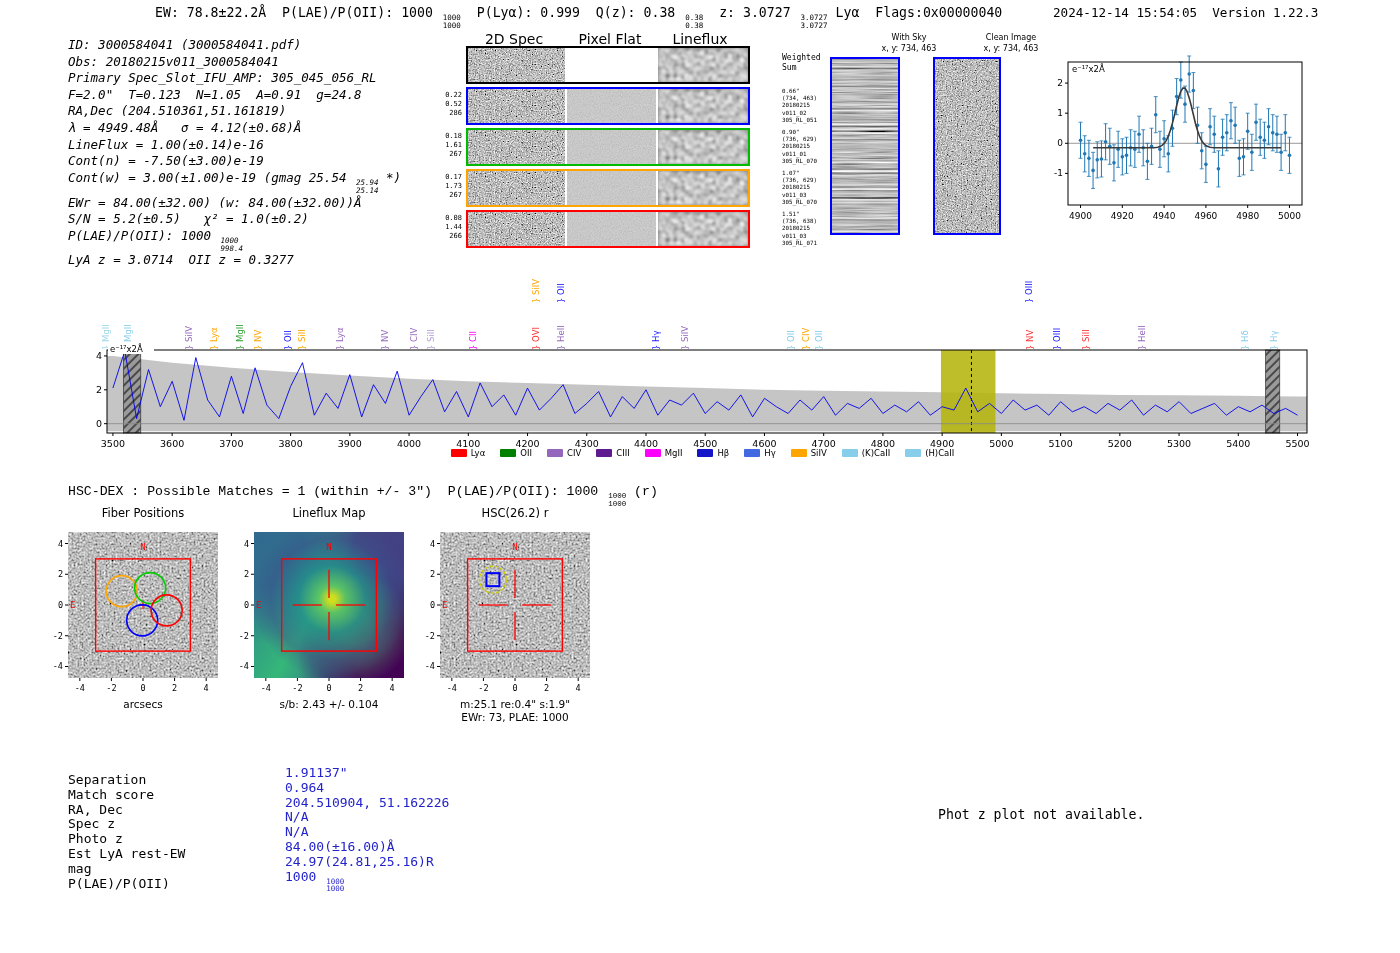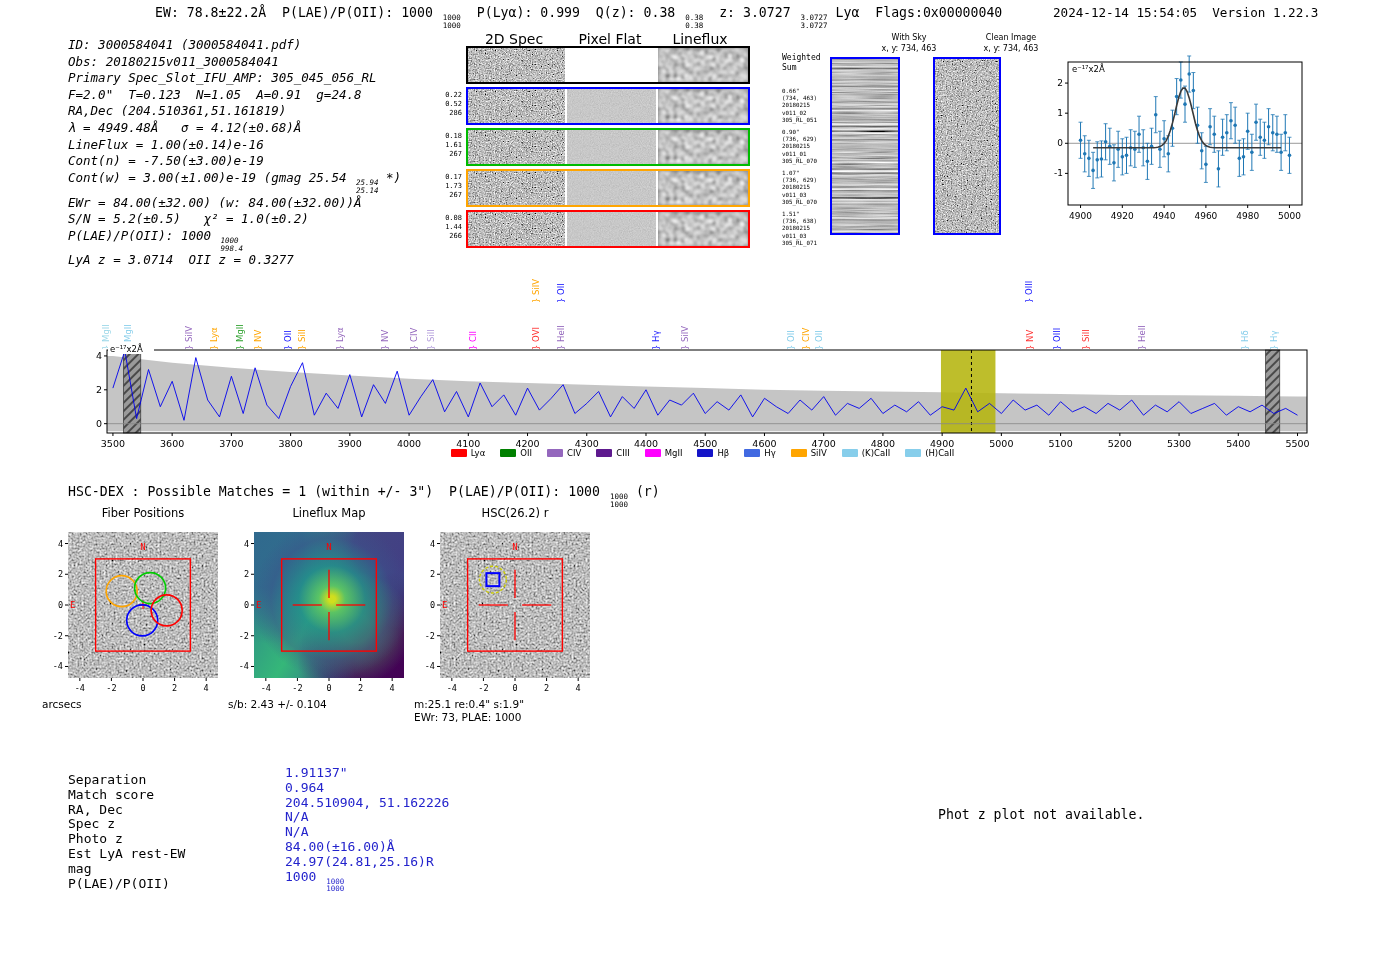--- a/index.html
+++ b/index.html
@@ -23,26 +23,26 @@
   .rowlabel-l{position:absolute;left:436px;width:26px;text-align:right;font-size:7px;line-height:9px;}
   .rowlabel-r{position:absolute;left:782px;width:46px;font-size:5.8px;line-height:7.2px;}
   .skybox{position:absolute;box-sizing:border-box;border:2px solid #0000ff;overflow:hidden;}
   .sktitle{position:absolute;font-size:8px;transform:translateX(-50%);white-space:nowrap;margin-left:44px;}
   .emline{position:absolute;font-size:8.5px;transform:rotate(-90deg);transform-origin:0 0;
           white-space:nowrap;font-family:"DejaVu Sans","Liberation Sans",sans-serif;}
   #legend{left:85px;top:448px;width:1235px;display:flex;justify-content:center;gap:15px;
           font-size:8.5px;align-items:center;}
   .legitem{display:flex;align-items:center;gap:4px;}
   .legswatch{width:16px;height:8px;border-radius:1px;display:inline-block;}
-  #hsc-line{left:68px;top:484px;font-size:13.2px;}
+  #hsc-line{left:68px;top:484px;font-size:13.2px;font-family:Liberation Mono, monospace;}
   .cutout{position:absolute;width:202px;height:218px;}
   .cuttitle{position:absolute;left:0;top:0;width:202px;text-align:center;font-size:11.5px;}
   .cutbg{position:absolute;left:26px;top:26px;width:150px;height:146px;overflow:hidden;background:#777;}
   .cutsvg{position:absolute;left:0;top:0;}
-  .cutcap{position:absolute;left:0;width:202px;font-size:10.5px;white-space:nowrap;}
+  .cutcap{position:absolute;left:0;width:202px;text-align:center;font-size:10.5px;white-space:nowrap;}
   .viridis{width:100%;height:100%;
     background:
      radial-gradient(circle at 52% 46%, rgba(216,226,25,0.95) 0 3%, rgba(94,201,98,0.9) 12%,
                      rgba(33,145,140,0.75) 30%, rgba(59,82,139,0.45) 55%, rgba(68,1,84,0.0) 72%),
      radial-gradient(circle at 68% 66%, rgba(94,201,98,0.55) 0 10%, rgba(33,145,140,0.0) 40%),
      radial-gradient(circle at 88% 88%, rgba(68,1,84,0.9) 0 18%, rgba(68,1,84,0) 48%),
      radial-gradient(circle at 8% 12%, rgba(49,104,142,0.9) 0 20%, rgba(49,104,142,0) 50%),
      radial-gradient(circle at 85% 12%, rgba(68,58,131,0.9) 0 16%, rgba(68,58,131,0) 42%),
      linear-gradient(120deg,#2a788e 0%,#35b779 45%,#31688e 75%,#440154 100%);}
   #match-labels{left:68px;top:773px;font-size:13px;line-height:14.8px;white-space:pre;}

